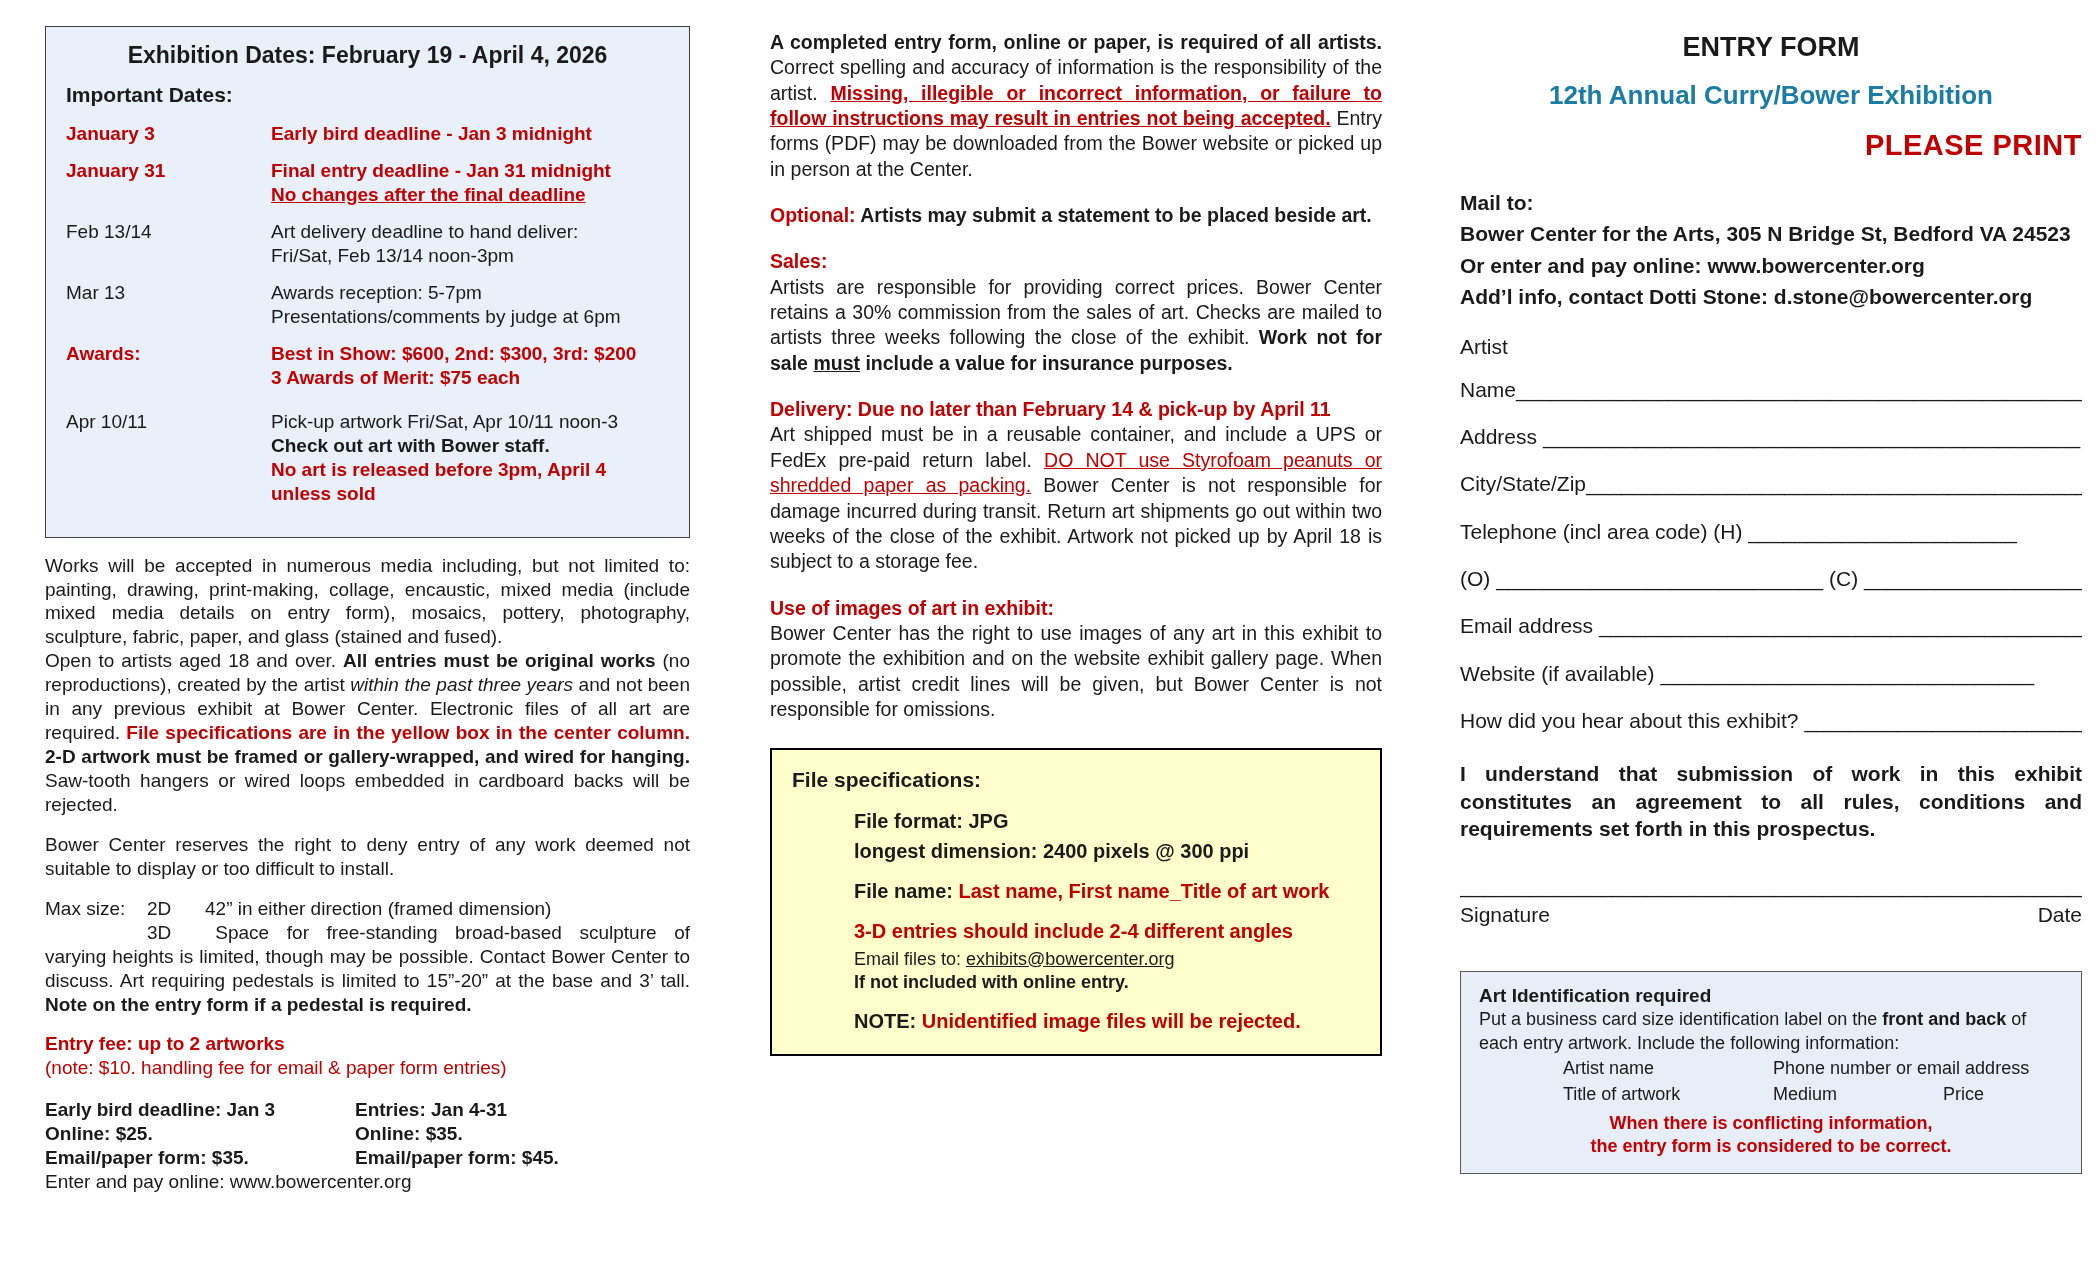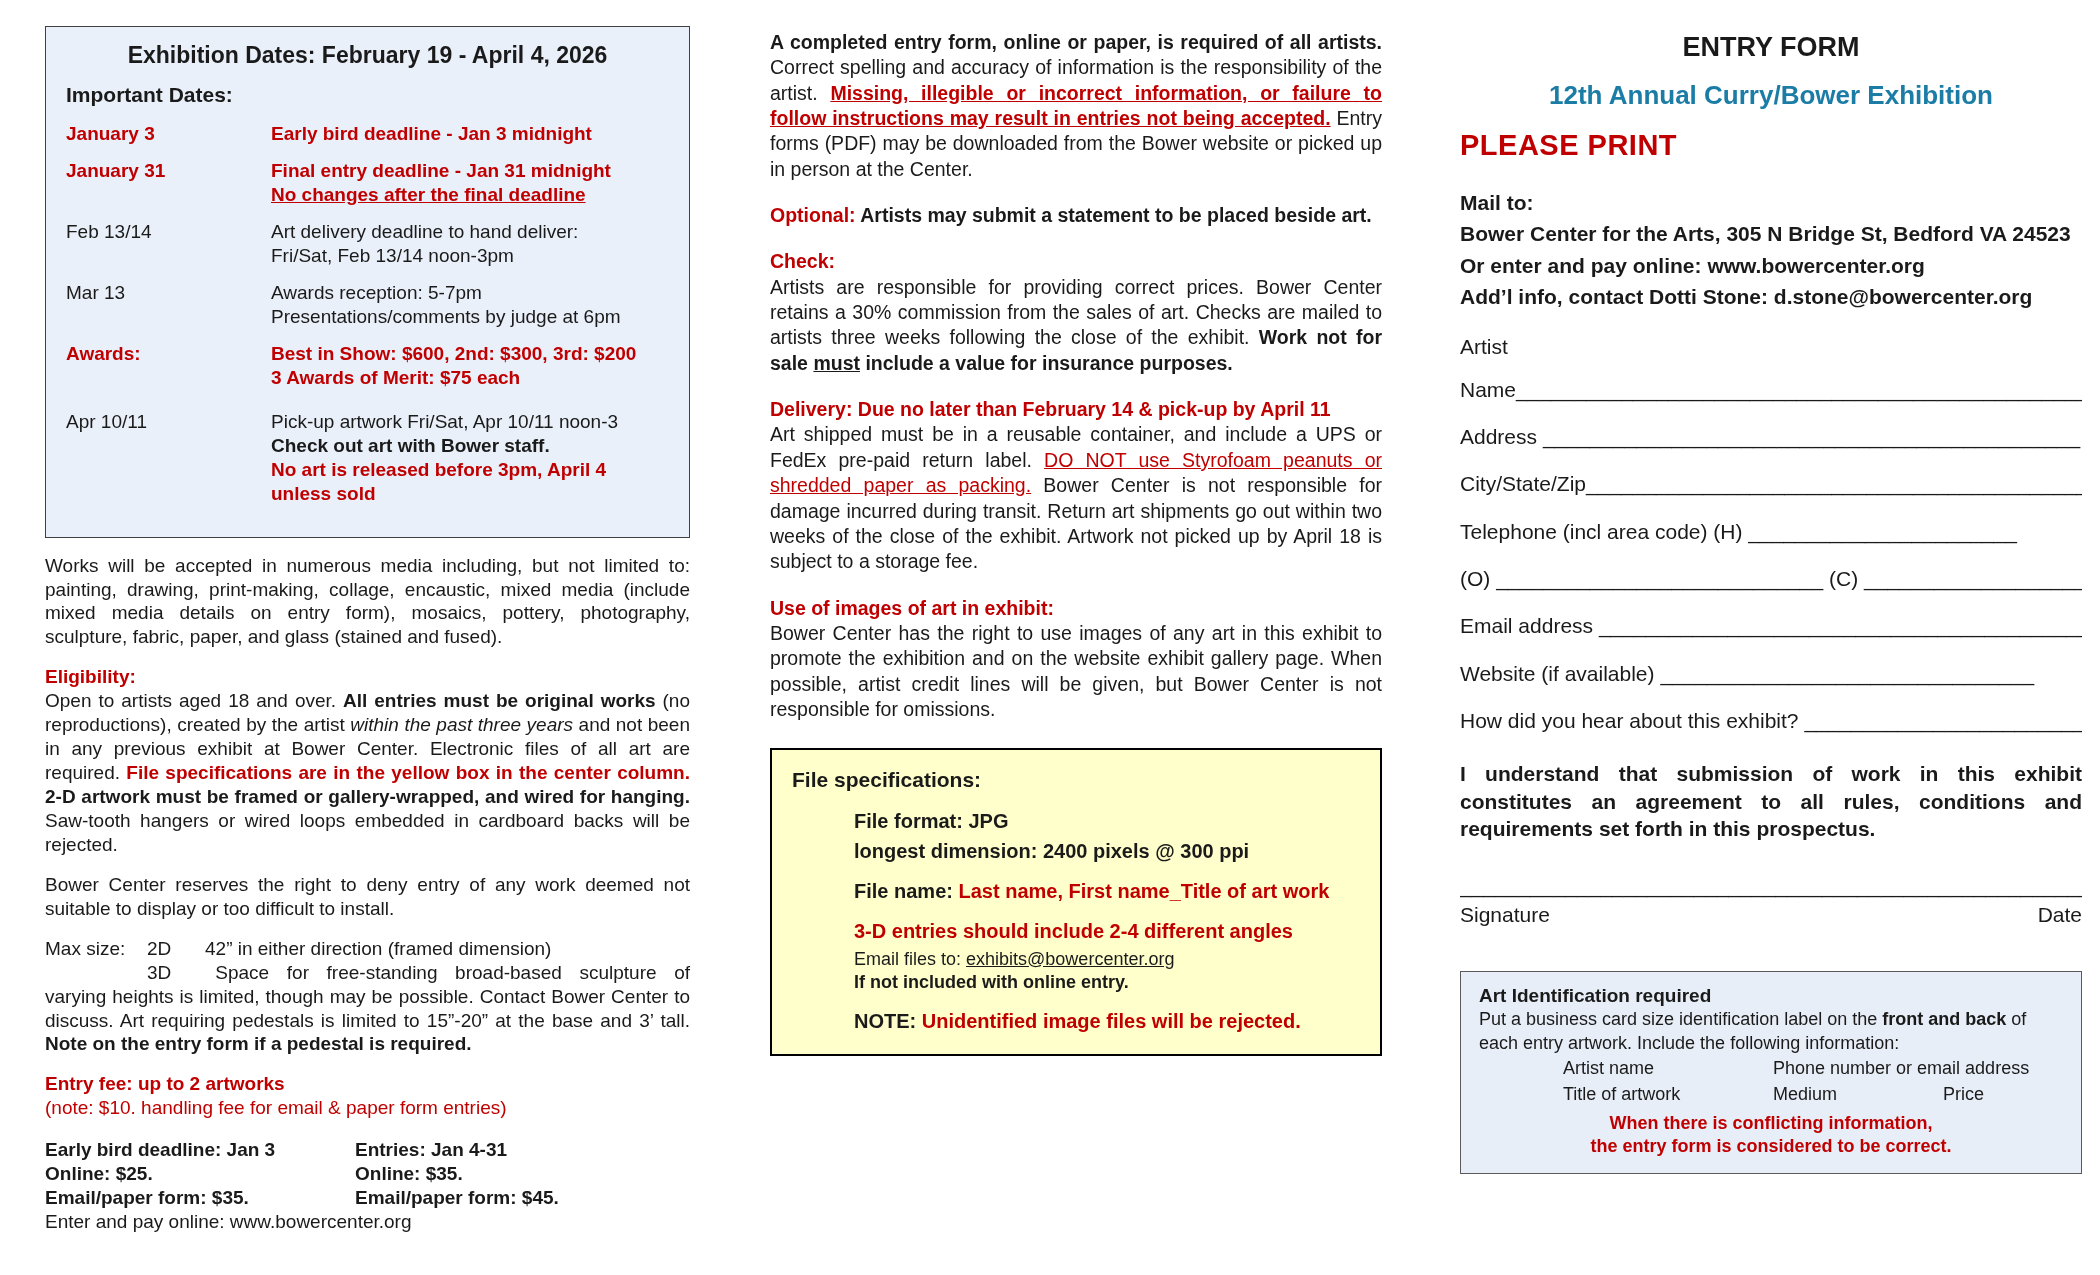--- a/index.html
+++ b/index.html
@@ -57,21 +57,21 @@
   }
   .file-box .fb-title{font-weight:700;font-size:21px;}
   .fb-ind{margin-left:62px;}
   .fb-line{margin-top:4px;font-size:20px;}
   .fb-gap{margin-top:14px;}
 
   
   .col-right{position:absolute;left:1460px;top:30px;width:622px;font-size:21px;line-height:1.3;}
   .rc-title{font-size:27px;font-weight:700;text-align:center;}
   .rc-sub{font-size:26px;font-weight:700;color:var(--teal);text-align:center;margin-top:14px;}
-  .rc-print{font-size:29px;font-weight:700;color:var(--red);text-align:left;margin-top:14px;letter-spacing:0.5px;}
+  .rc-print{font-size:29px;font-weight:700;color:var(--red);text-align:right;margin-top:14px;letter-spacing:0.5px;}
   .rc-mail{margin-top:22px;font-weight:700;line-height:1.5;}
   .fline{margin-top:20px;white-space:nowrap;overflow:hidden;}
   .fline.tight{margin-top:16px;}
   .agreement{margin-top:26px;font-weight:700;text-align:justify;}
   .sigline{margin-top:30px;white-space:nowrap;overflow:hidden;}
   .siglabels{display:flex;justify-content:space-between;margin-top:2px;}
   .artid-box{
     margin-top:42px;background:#e8eef7;border:1.5px solid #5a5a5a;
     padding:12px 18px 14px 18px;box-sizing:border-box;width:622px;
     font-size:18px;line-height:1.3;
@@ -140,21 +140,20 @@
           <div>Pick-up artwork Fri/Sat, Apr 10/11 noon-3</div>
           <div class="b">Check out art with Bower staff.</div>
           <div class="r b">No art is released before 3pm, April 4</div>
           <div class="r b">unless sold</div>
         </div>
       </div>
     </div>
 
     <div class="para j">Works will be accepted in numerous media including, but not limited to: painting, drawing, print-making, collage, encaustic, mixed media (include mixed media details on entry form), mosaics, pottery, photography, sculpture, fabric, paper, and glass (stained and fused).</div>
 
-    <div class="sec-heading">Eligibility:</div>
     <div class="j">
       <span>Open to artists aged 18 and over. </span><span class="b">All entries must be original works</span><span> (no reproductions), created by the artist </span><span class="i">within the past three years</span><span> and not been in any previous exhibit at Bower Center. Electronic files of all art are required. </span><span class="r b">File specifications are in the yellow box in the center column.</span><span class="b"> 2-D artwork must be framed or gallery-wrapped, and wired for hanging.</span><span>  Saw-tooth hangers or wired loops embedded in cardboard backs will be rejected.</span>
     </div>
 
     <div class="para j">Bower Center reserves the right to deny entry of any work deemed not suitable to display or too difficult to install.</div>
 
     <div class="maxsize-line">
       <span class="ms-label">Max size:</span>
       <span class="ms-2d">2D</span>
       <span>42” in either direction (framed dimension)</span>
@@ -185,21 +184,21 @@
 
     <div class="msec j">
       <span class="b">A completed entry form, online or paper, is required of all artists.</span><span> Correct spelling and accuracy of information is the responsibility of the artist. </span><span class="r b u">Missing, illegible or incorrect information, or failure to follow instructions may result in entries not being accepted.</span><span> Entry forms (PDF) may be downloaded from the Bower website or picked up in person at the Center.</span>
     </div>
 
     <div class="msec">
       <span class="r b">Optional:</span><span class="b"> Artists may submit a statement to be placed beside art.</span>
     </div>
 
     <div class="msec">
-      <div class="r b">Check:</div>
+      <div class="r b">Sales:</div>
       <div class="j">
         <span>Artists are responsible for providing correct prices. Bower Center retains a 30% commission from the sales of art. Checks are mailed to artists three weeks following the close of the exhibit. </span><span class="b">Work not for sale </span><span class="b u">must</span><span class="b"> include a value for insurance purposes.</span>
       </div>
     </div>
 
     <div class="msec">
       <div class="r b">Delivery: Due no later than February 14 &amp; pick-up by April 11</div>
       <div class="j">
         <span>Art shipped must be in a reusable container, and include a UPS or FedEx pre-paid return label. </span><span class="r u">DO NOT use Styrofoam peanuts or shredded paper as packing.</span><span> Bower Center is not responsible for damage incurred during transit. Return art shipments go out within two weeks of the close of the exhibit. Artwork not picked up by April 18 is subject to a storage fee.</span>
       </div>

